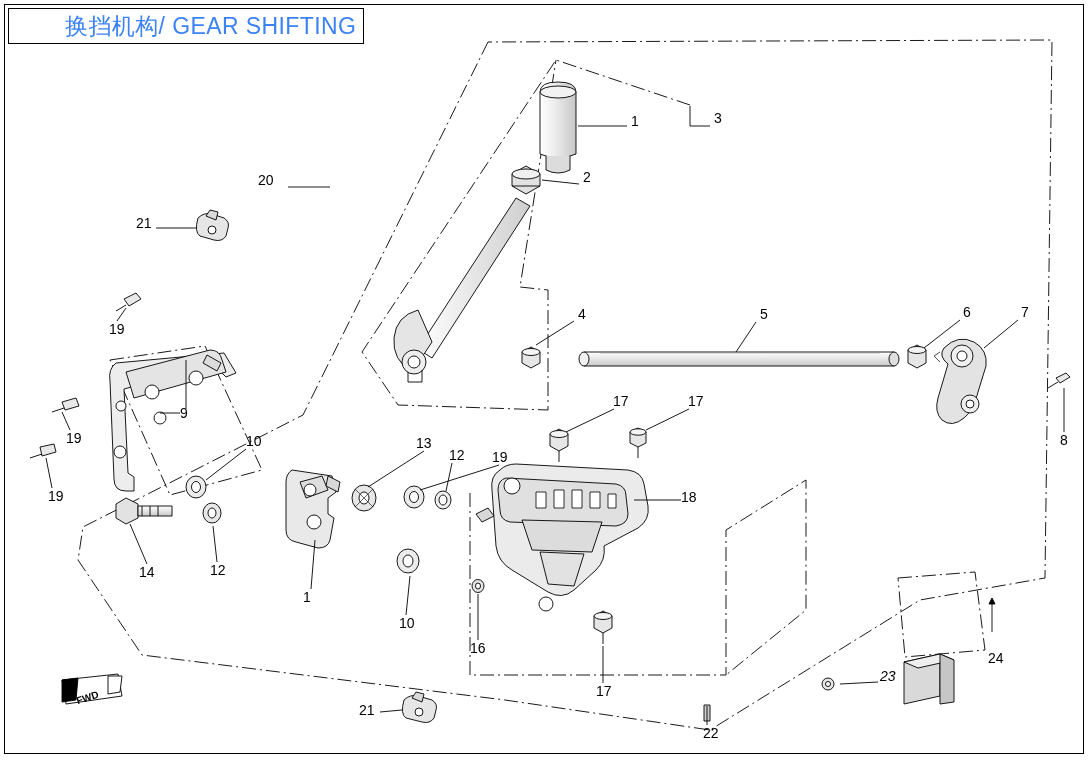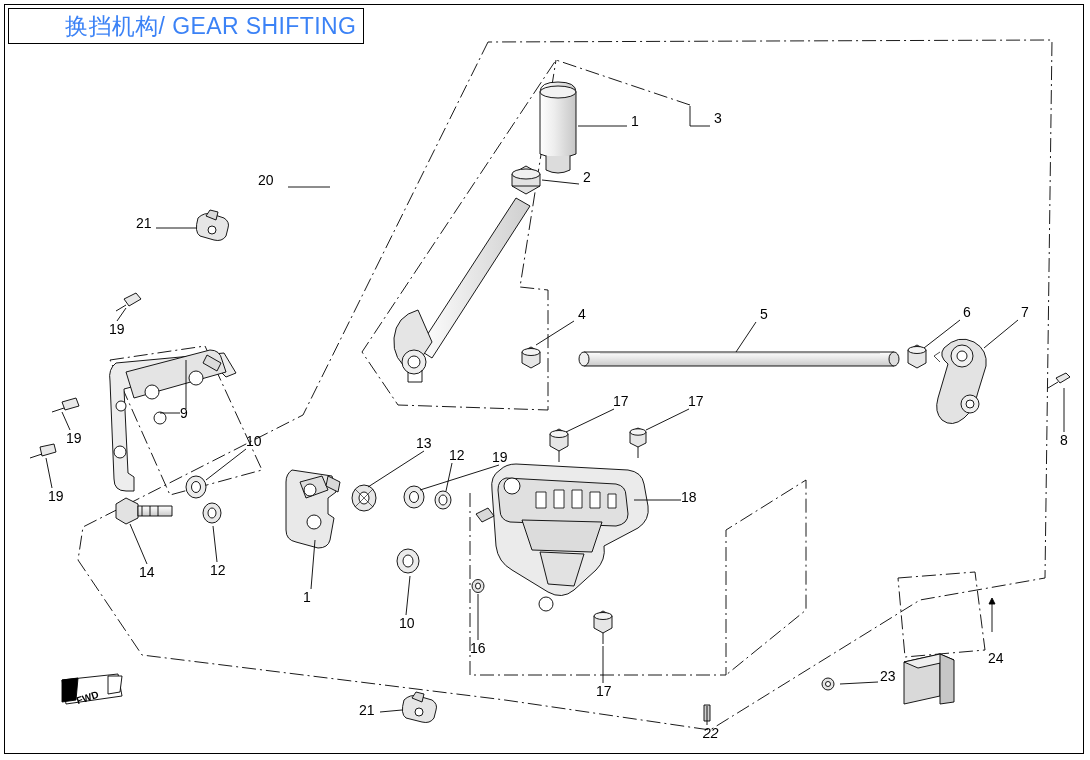--- a/index.html
+++ b/index.html
@@ -324,17 +324,17 @@
   <div class="callout" style="left:613px; top:393px;">17</div>
   <div class="callout" style="left:688px; top:393px;">17</div>
   <div class="callout" style="left:596px; top:683px;">17</div>
   <div class="callout" style="left:681px; top:489px;">18</div>
   <div class="callout" style="left:109px; top:321px;">19</div>
   <div class="callout" style="left:66px; top:430px;">19</div>
   <div class="callout" style="left:48px; top:488px;">19</div>
   <div class="callout" style="left:258px; top:172px;">20</div>
   <div class="callout" style="left:136px; top:215px;">21</div>
   <div class="callout" style="left:359px; top:702px;">21</div>
-  <div class="callout" style="left:703px; top:725px;font-style:italic;">22</div>
-  <div class="callout" style="left:880px; top:668px;">23</div>
+  <div class="callout" style="left:703px; top:725px;">22</div>
+  <div class="callout" style="left:880px; top:668px;font-style:italic;">23</div>
   <div class="callout" style="left:988px; top:632px;margin-top:18px;">24</div>
 
 </div>
 
 </body></html>

